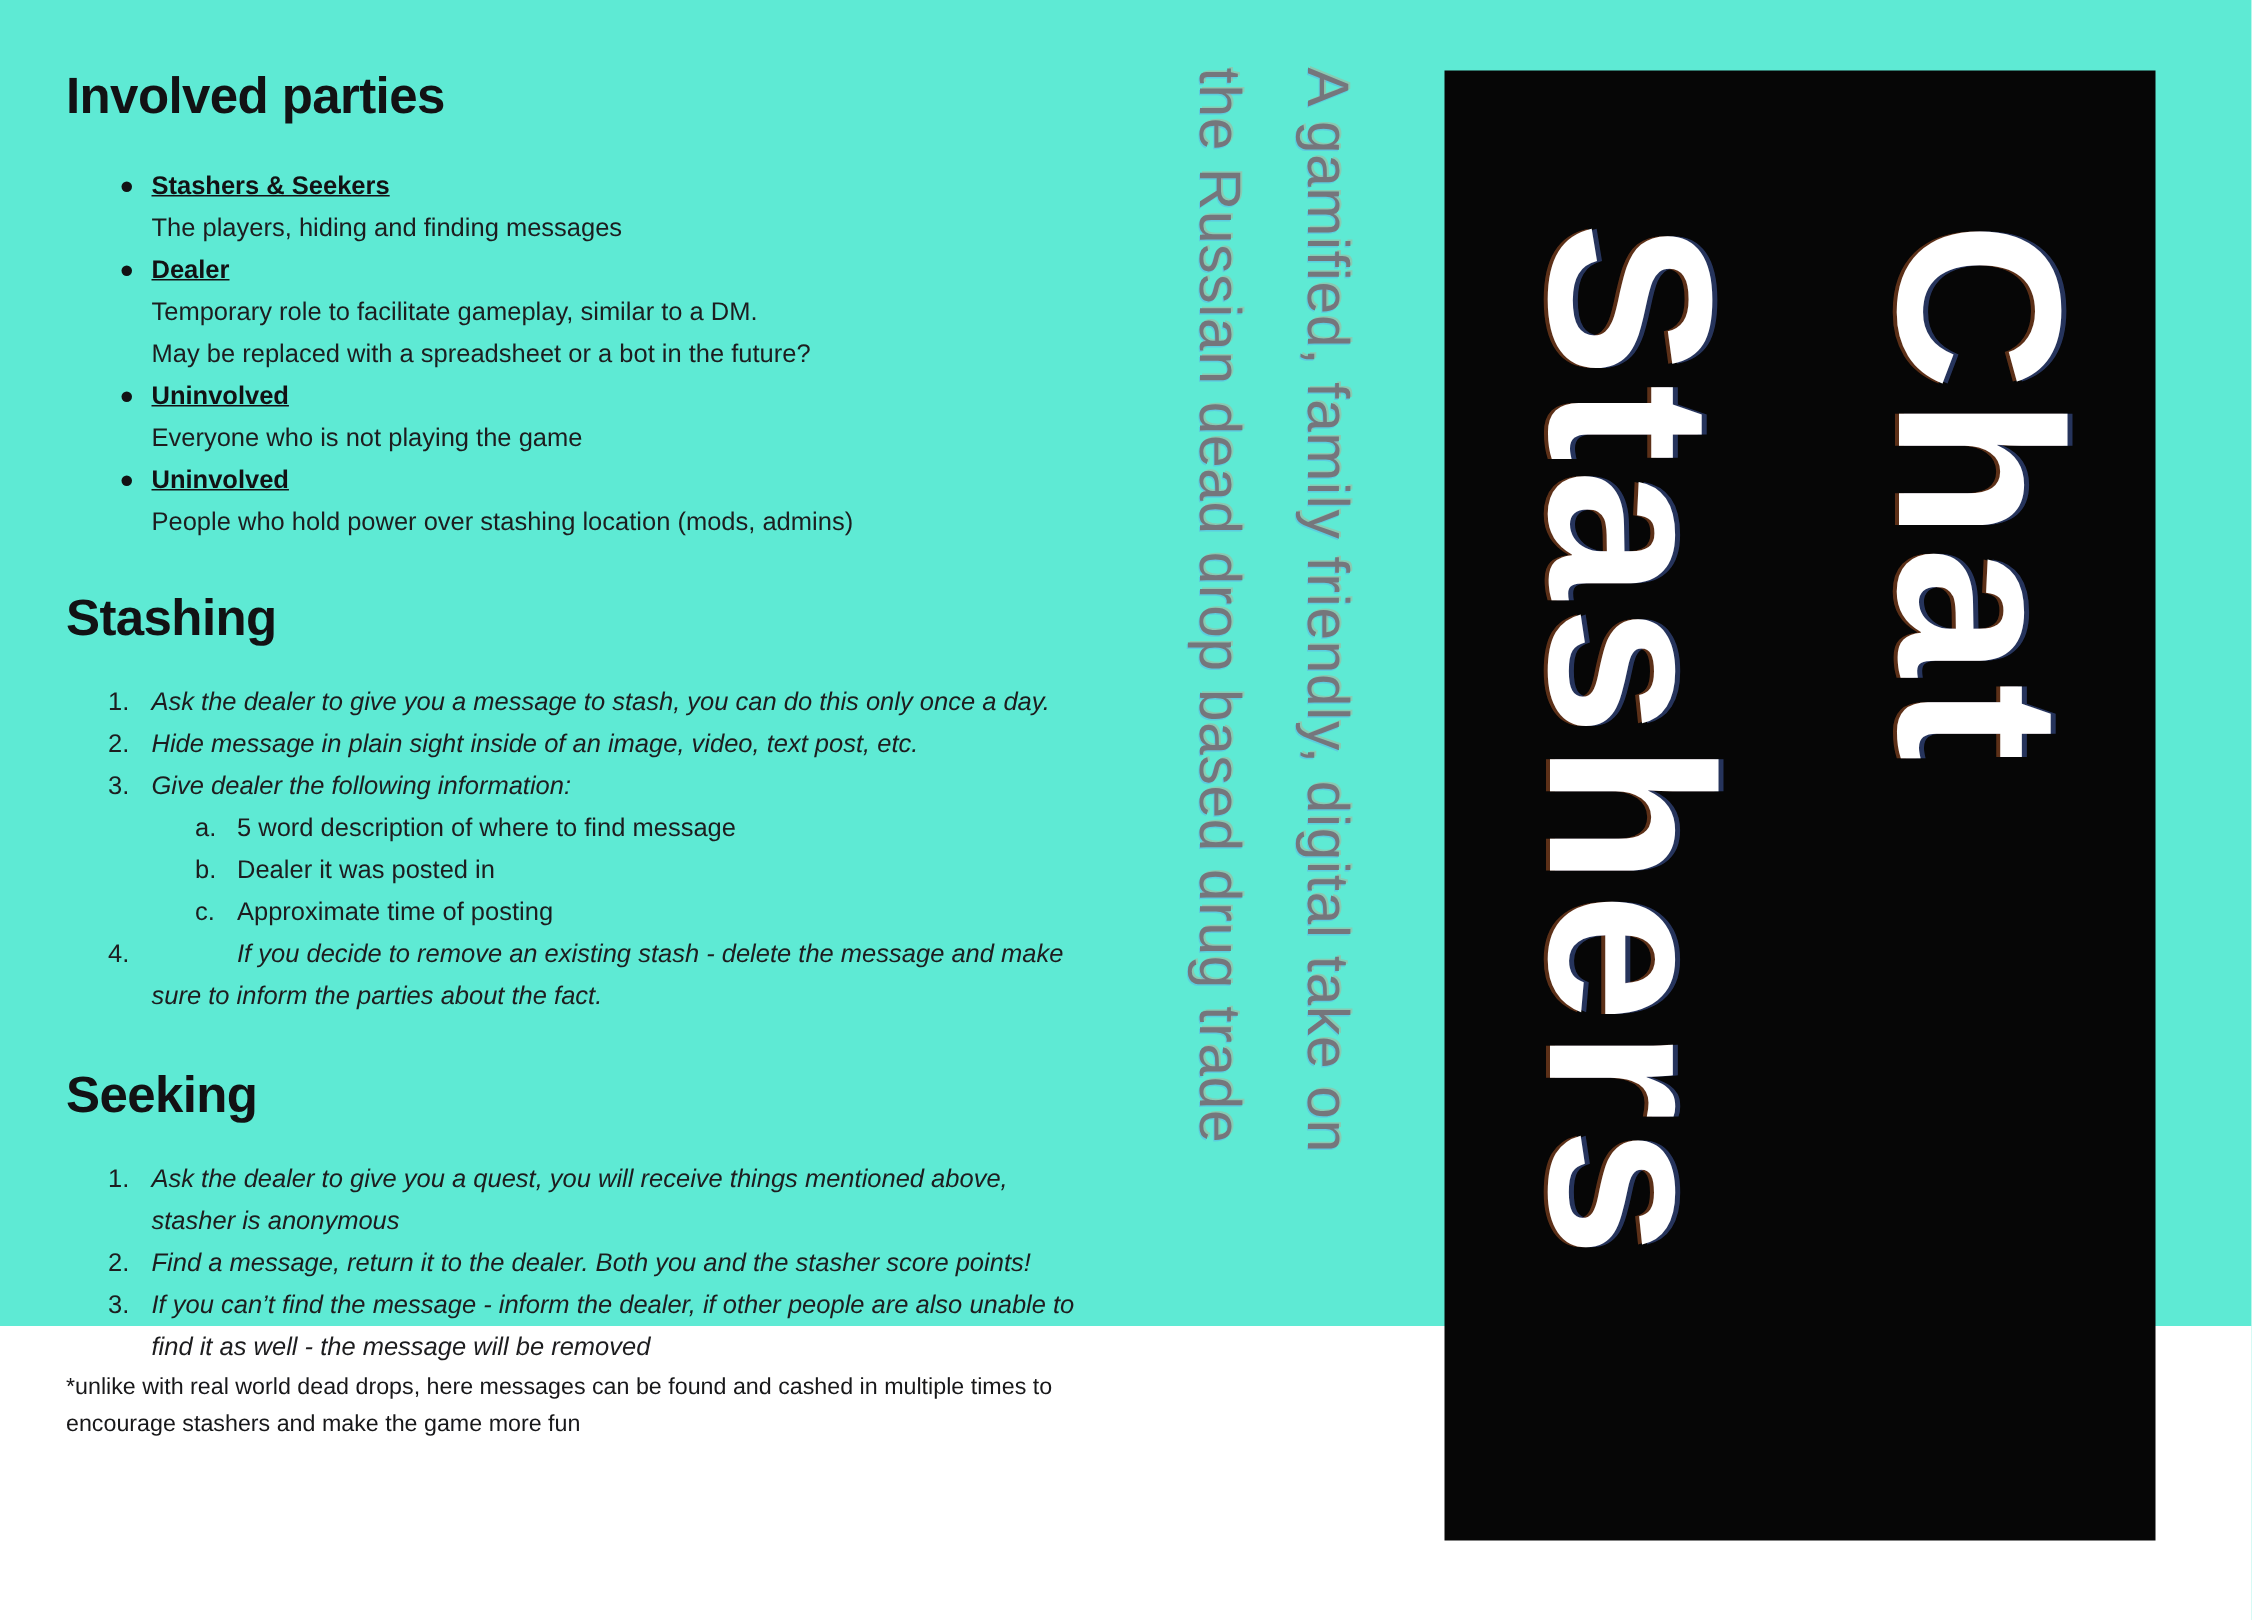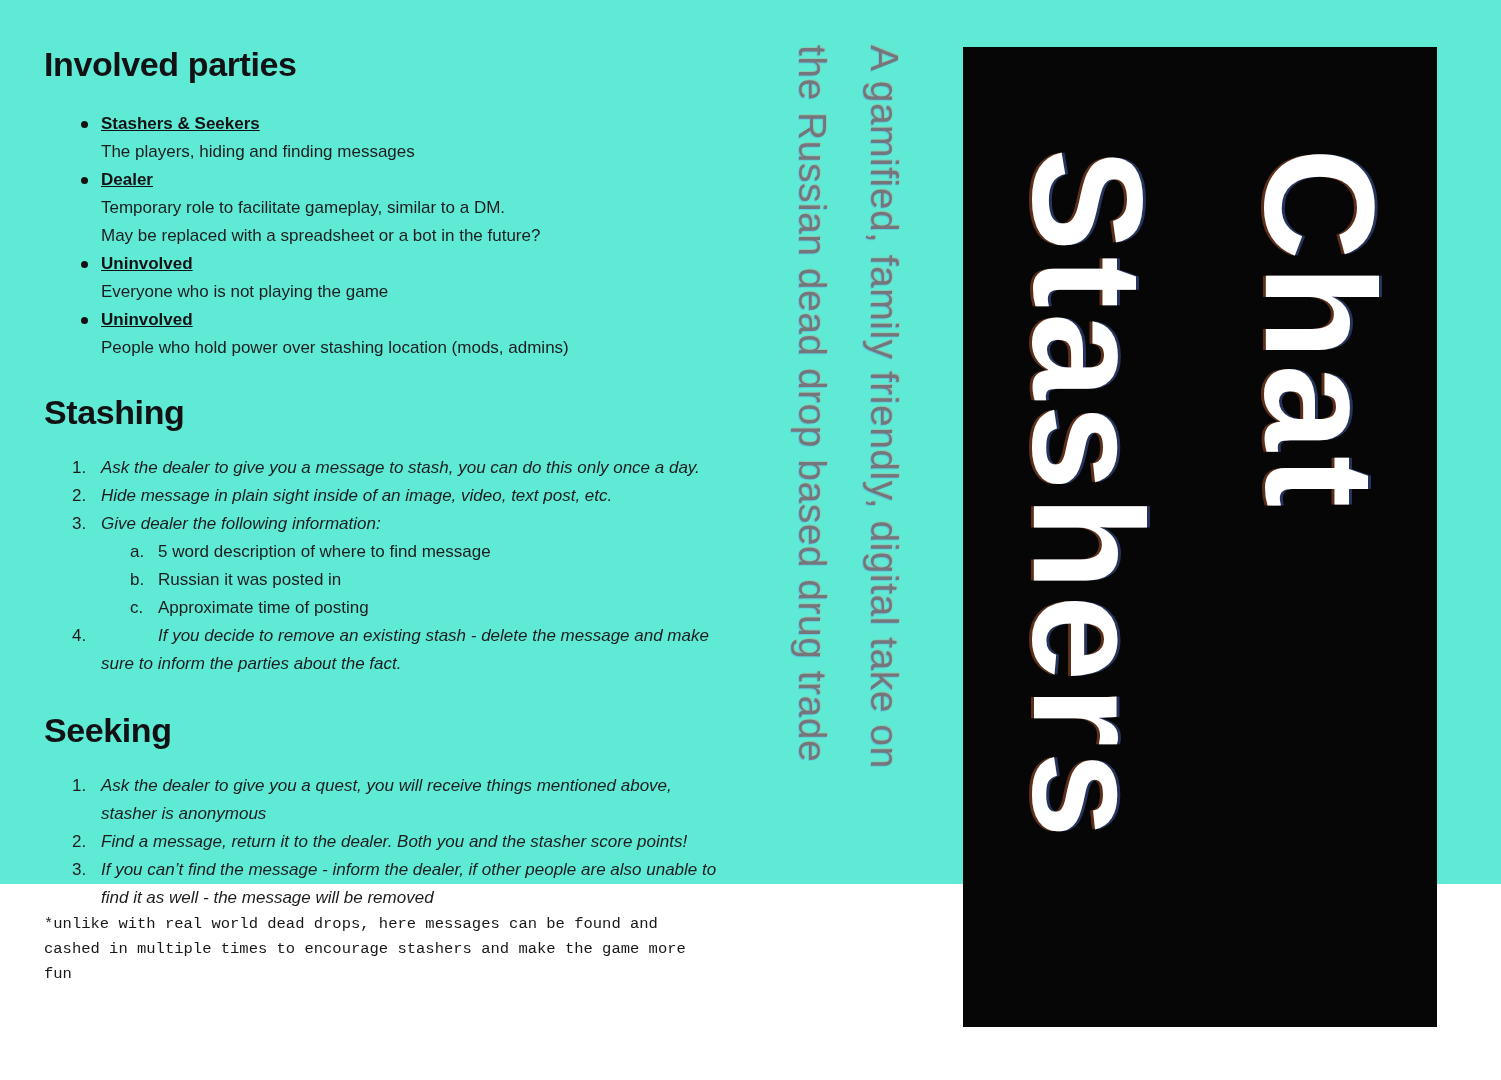--- a/index.html
+++ b/index.html
@@ -39,21 +39,21 @@
   .nnum { flex: none; margin-left: 28px; width: 29px; }
   .ntext { width: 622px; font-style: italic; }
   .nrow.tabbed .ntext { text-indent: 57px; }
   
   .srow { display: flex; }
   .sletter { flex: none; margin-left: 86px; width: 28px; }
   .stext { width: 540px; }
 
   .footnote {
     margin-top: 0; width: 662px;
-    font-size: 15.5px; line-height: 25px; color: #18181a; font-family: Liberation Mono, monospace;
+    font-size: 15.5px; line-height: 25px; color: #18181a;
   }
 
   
   .tagline {
     position: absolute; left: 776px; top: 45px;
     writing-mode: vertical-rl;
     font-size: 39px; line-height: 1.85; letter-spacing: 0.5px;
     color: #75767c;
     text-shadow: -1px -1px 0 rgba(255,120,90,0.28), 1px 1px 0 rgba(90,130,255,0.28);
   }
@@ -131,21 +131,21 @@
         <div class="ntext">Give dealer the following information:</div>
       </div>
 
       <div class="srow">
         <span class="sletter">a.</span>
         <div class="stext">5 word description of where to find message</div>
       </div>
 
       <div class="srow">
         <span class="sletter">b.</span>
-        <div class="stext">Russian it was posted in</div>
+        <div class="stext">Dealer it was posted in</div>
       </div>
 
       <div class="srow">
         <span class="sletter">c.</span>
         <div class="stext">Approximate time of posting</div>
       </div>
 
       <div class="nrow tabbed">
         <span class="nnum">4.</span>
         <div class="ntext">If you decide to remove an existing stash - delete the message and make sure to inform the parties about the fact.</div>

